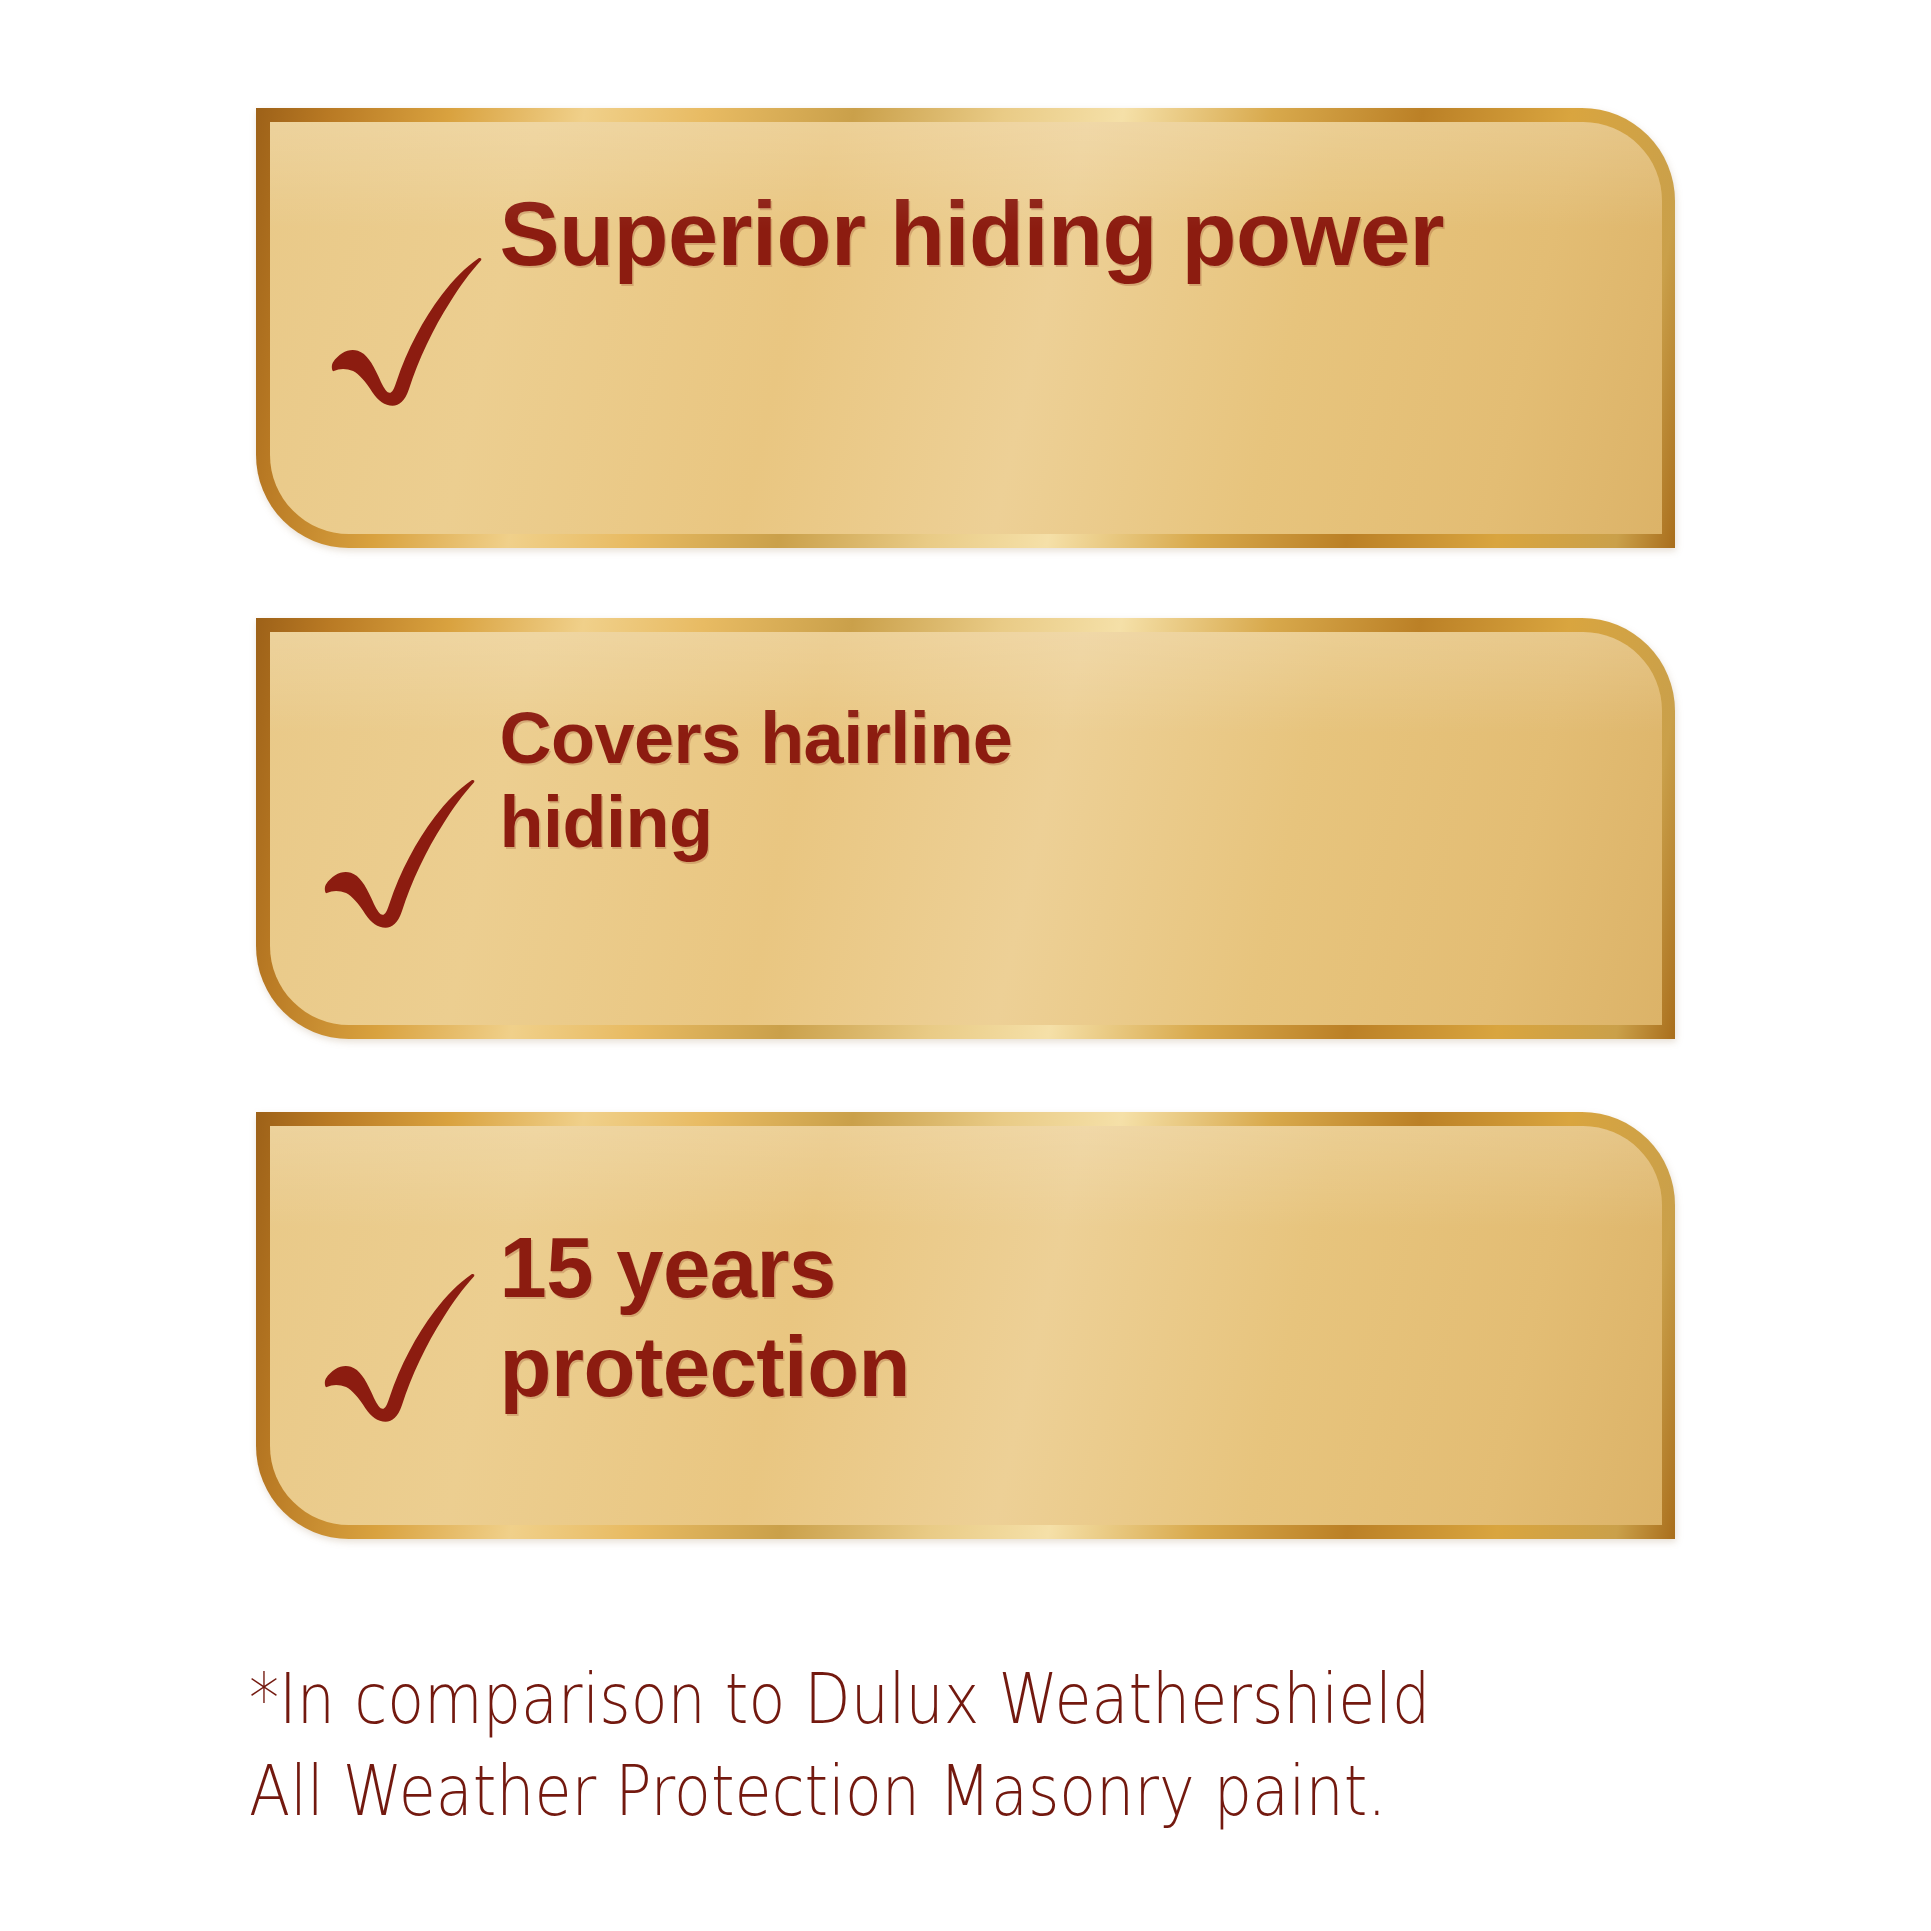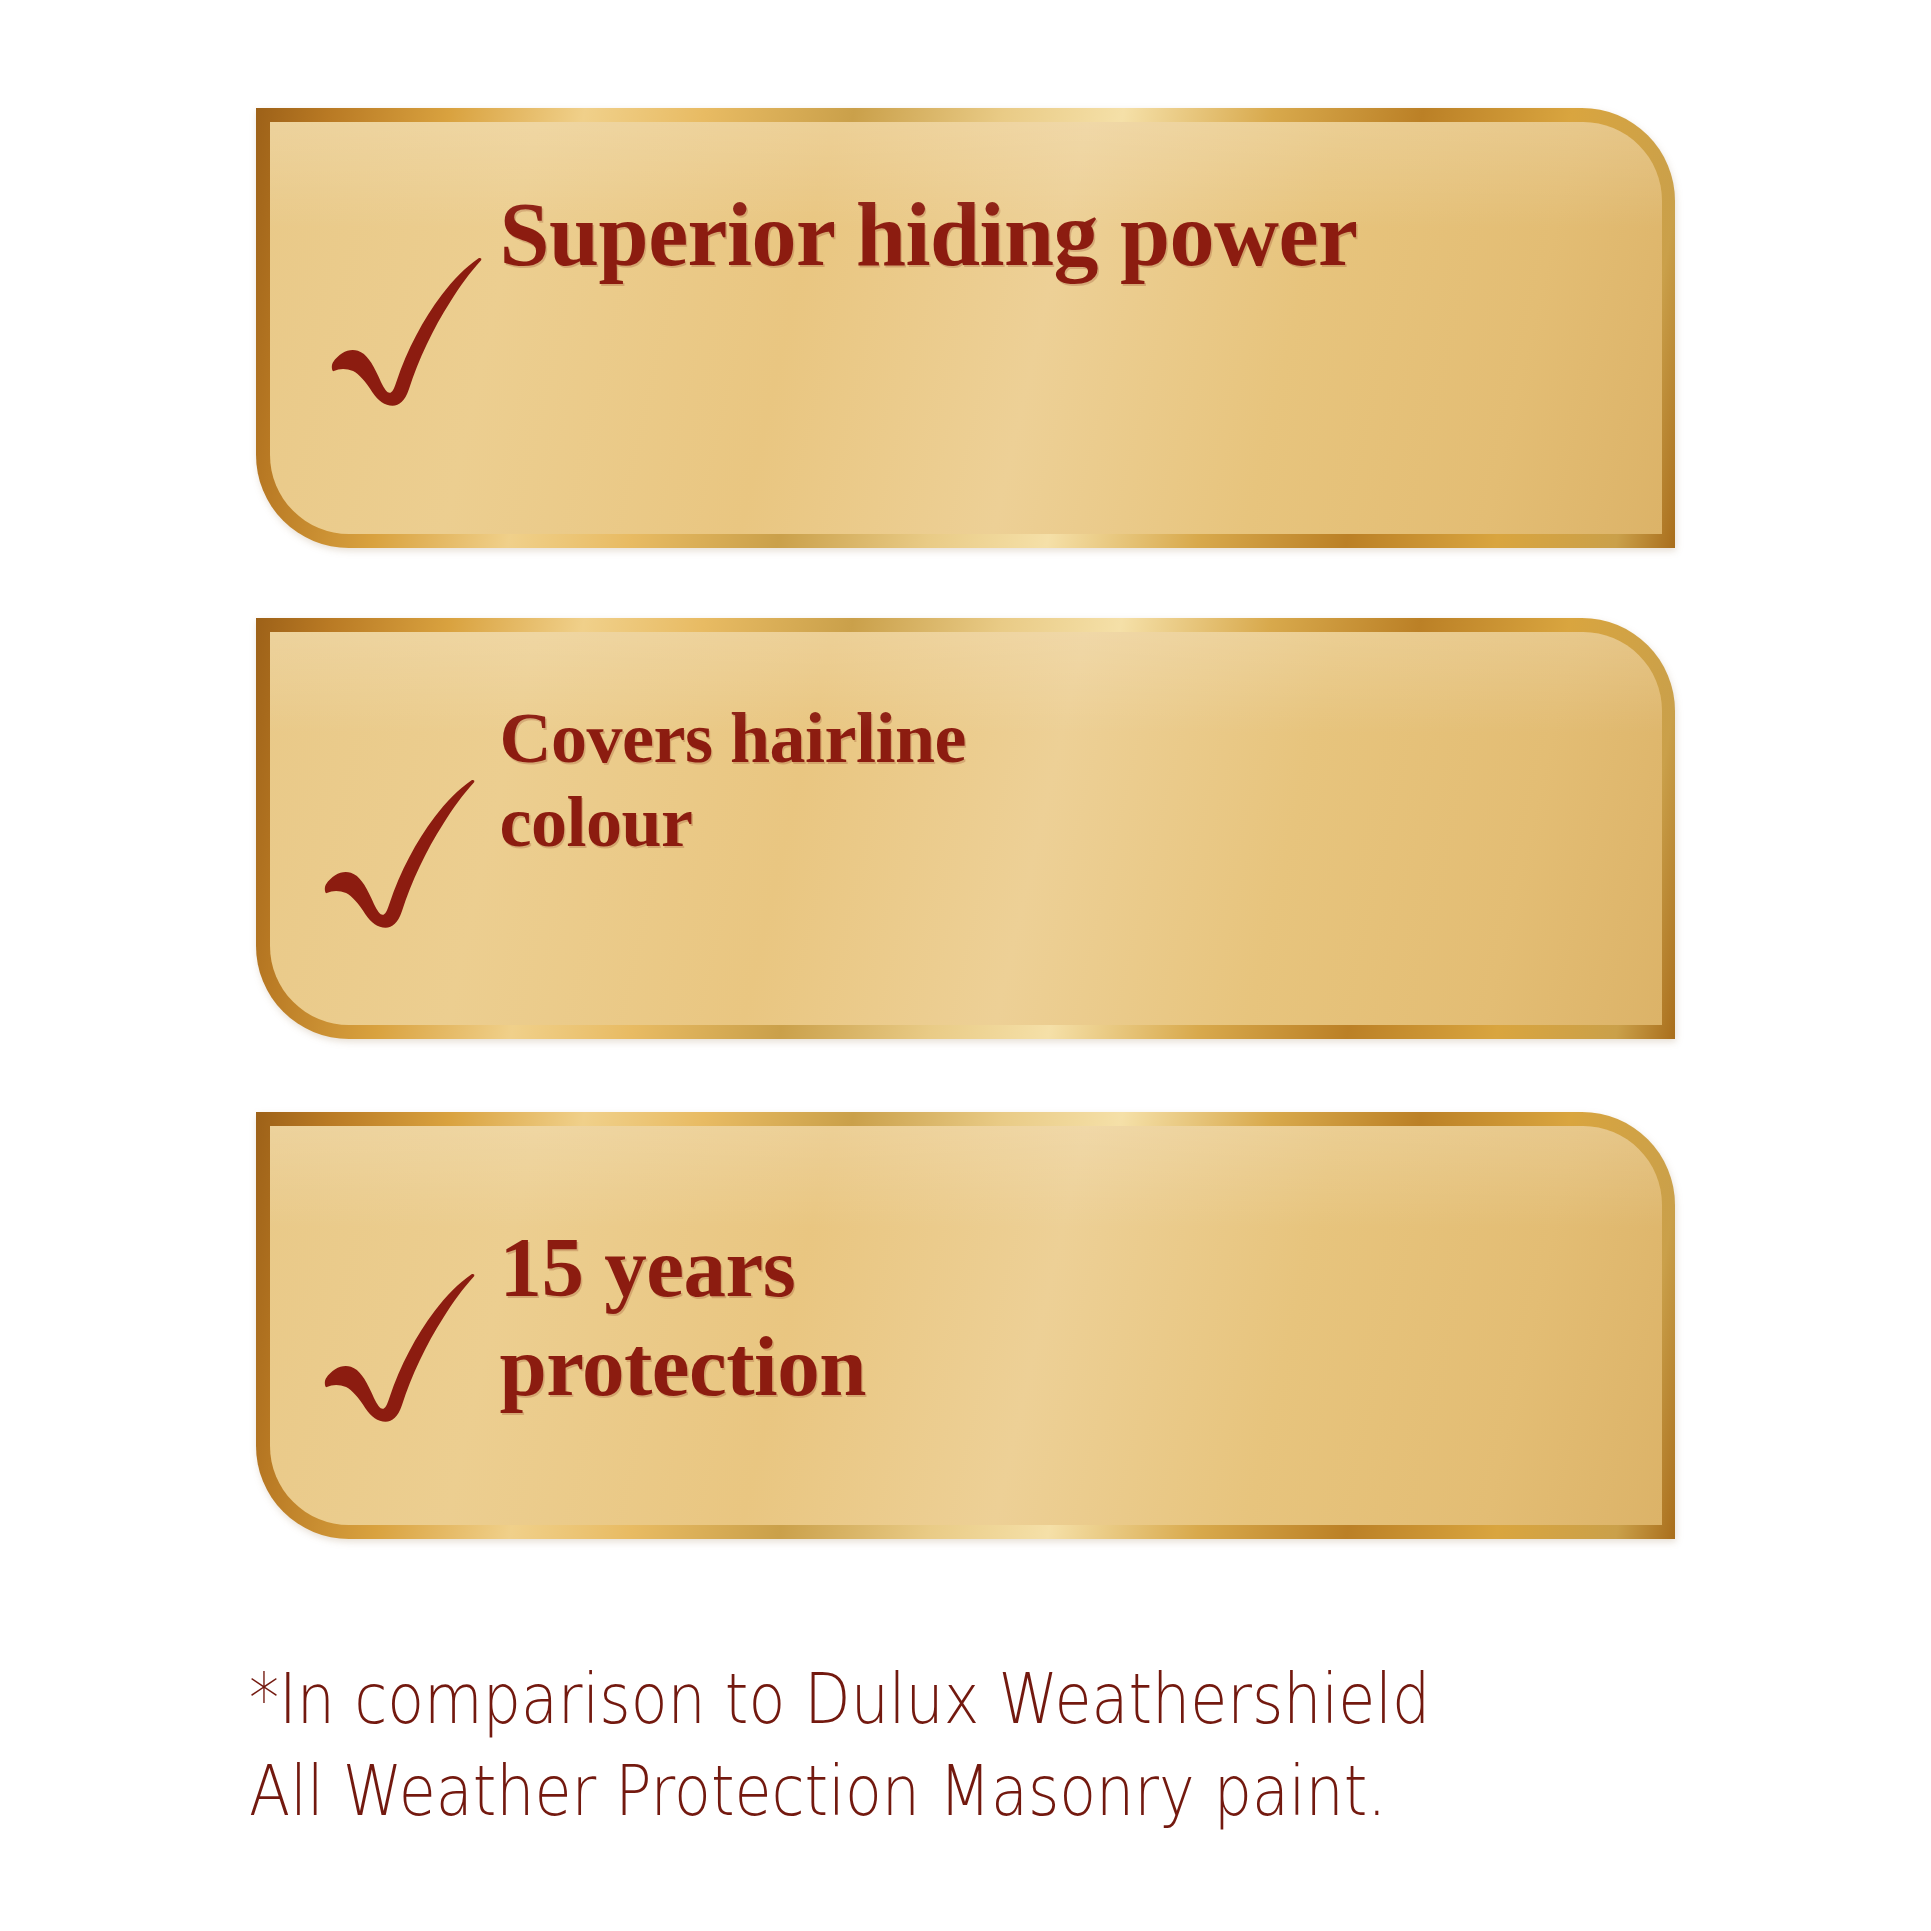--- a/index.html
+++ b/index.html
@@ -88,21 +88,21 @@
   }
   #card-1 .tick-wrap { left: 46px; top: 114px; }
   #card-2 .tick-wrap { left: 39px; top: 126px; }
   #card-3 .tick-wrap { left: 39px; top: 126px; }
 
   .tick-svg { display: block; width: 154px; height: 170px; }
 
   .card-text {
     position: absolute;
     color: #8c1c10;
-    font-family: Liberation Serif, serif;
+    font-family: Liberation Sans, sans-serif;
     font-weight: bold;
     letter-spacing: -0.5px;
     line-height: 1.17;
     text-shadow: 1.4px 1.9px 0 rgba(120, 25, 12, 0.20);
   }
   #card-1 .card-text { left: 230px; top: 60px;  font-size: 90px; width: 1139px; }
   #card-2 .card-text { left: 230px; top: 64px;  font-size: 72px; width: 1139px; }
   #card-3 .card-text { left: 230px; top: 70px;  font-size: 85px; width: 1139px; margin-top: 22px; }
 
   .card-text .line { display: block; white-space: nowrap; }
@@ -158,21 +158,21 @@
           <path d="M3 131 C10 121 20 116 29 119 C38 122 44 132 50 145 C54 154 57 160 60 162
                    C64 164 66 160 69 151 C80 118 97 86 116 61 C128 45 141 32 154 23
                    C156 22 158 23 157 25 C146 37 135 52 125 68 C107 96 92 128 82 159
                    C78 171 72 176 65 176 C57 176 50 171 44 162 C37 151 30 143 24 140
                    C17 137 10 137 4 140 C2 141 1 134 3 131 Z" fill="#8c1c10"></path>
         </svg>
       </div>
 
       <div class="card-text">
         <span class="line">Covers hairline</span>
-        <span class="line">colour</span>
+        <span class="line">hiding</span>
       </div>
 
     </div>
   </div>
 
   <div class="card" id="card-3">
     <div class="card-inner">
 
       <div class="tick-wrap">
         <svg class="tick-svg" viewBox="0 0 160 176" aria-hidden="true">

